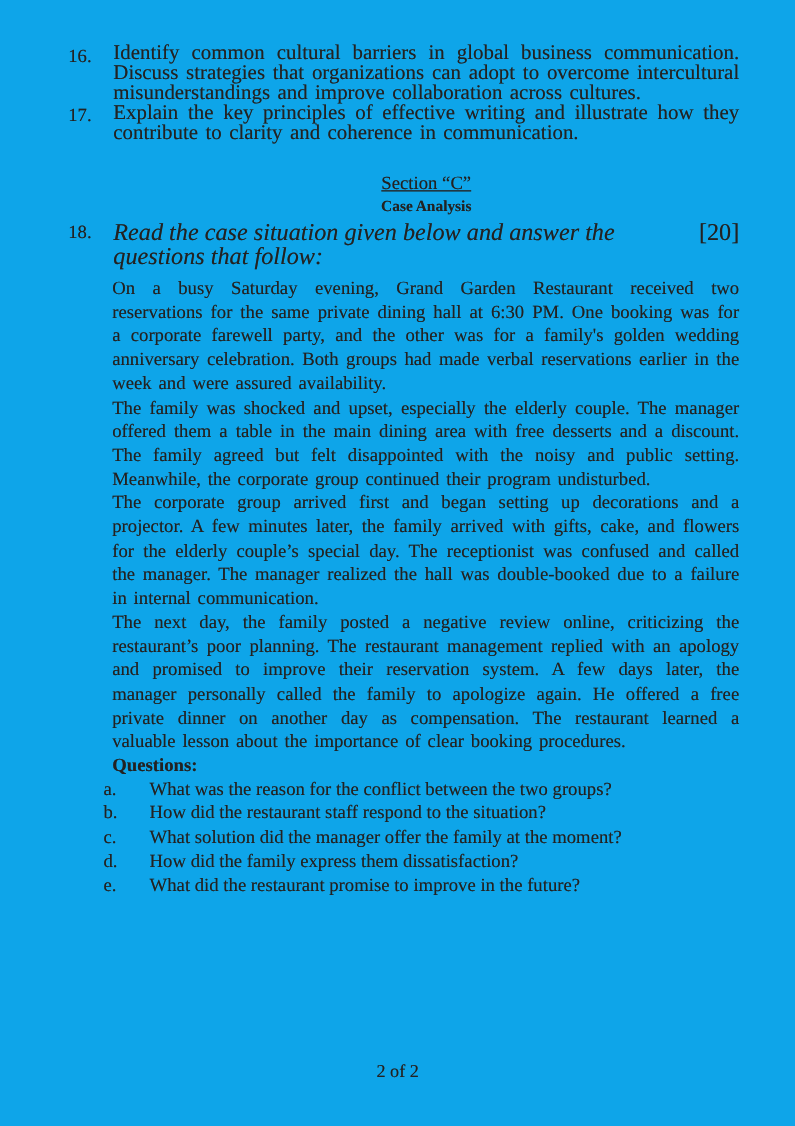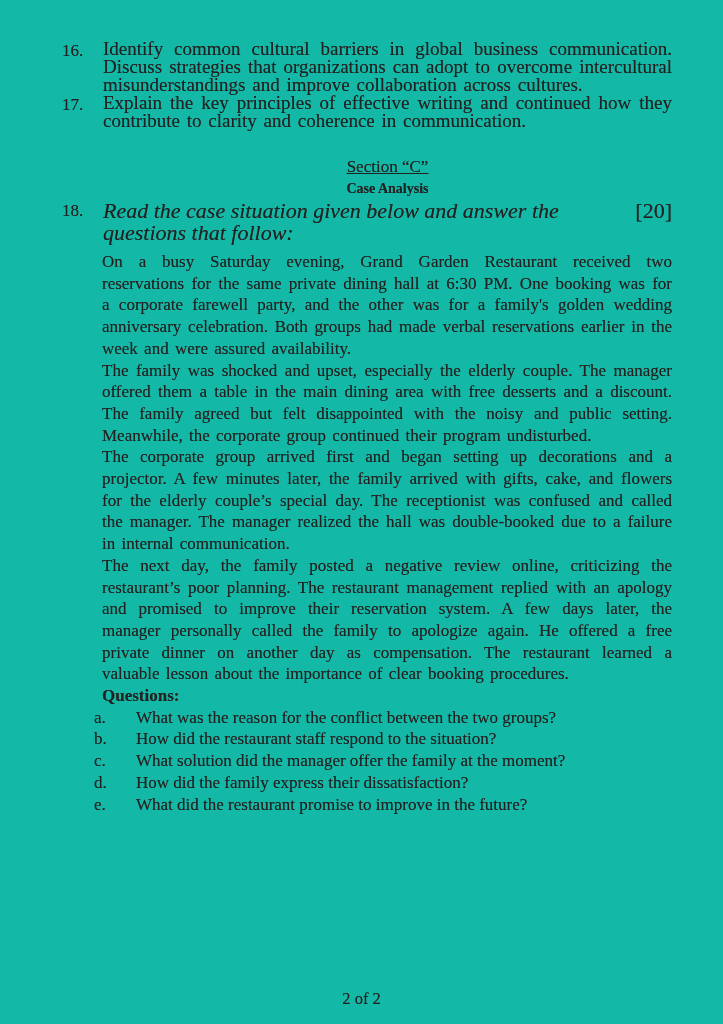--- a/index.html
+++ b/index.html
@@ -3,21 +3,21 @@
 <meta charset="utf-8">
 <style>
   * { margin: 0; padding: 0; box-sizing: border-box; }
   html, body { background: #ffffff; }
 
   .page {
     position: relative;
     width: 723px;
     height: 1024px;
     margin: 0 auto;
-    background: #14b8a6;
+    background: #0ea5e9;
     overflow: hidden;
     font-family: "Liberation Serif", "DejaVu Serif", serif;
     color: #222222;
     text-shadow: 0 0 0.5px rgba(50,50,50,0.65);
     padding: 40px 51px 0 62px;
   }
 
   .q-row { display: flex; align-items: flex-start; }
   .q-num {
     flex: 0 0 41px;
@@ -70,41 +70,41 @@
     word-spacing: 2px;
   }
   .questions-label { font-weight: bold; }
 
   .subq { display: flex; margin-left: -8px; }
   .subq-letter { flex: 0 0 42px; }
   .subq-text { flex: 1; }
 
   .footer {
     position: absolute;
-    top: 988px;
+    top: 963px;
     left: 0;
     width: 100%;
     text-align: center;
     font-size: 16.5px;
     line-height: 22px;
   }
 </style>
 </head>
 <body>
 
 <div class="page">
 
   <div class="q-row">
     <span class="q-num">16.</span>
     <div class="q-text">Identify common cultural barriers in global business communication. Discuss strategies that organizations can adopt to overcome intercultural misunderstandings and improve collaboration across cultures.</div>
   </div>
 
   <div class="q-row">
     <span class="q-num">17.</span>
-    <div class="q-text">Explain the key principles of effective writing and continued how they contribute to clarity and coherence in communication.</div>
+    <div class="q-text">Explain the key principles of effective writing and illustrate how they contribute to clarity and coherence in communication.</div>
   </div>
 
   <div class="section-title">Section “C”</div>
   <div class="section-subtitle">Case Analysis</div>
 
   <div class="q-row">
     <span class="q-num">18.</span>
     <div class="q18-line">
       <span class="instruction">Read the case situation given below and answer the questions that follow:</span>
       <span class="marks">[20]</span>
@@ -126,21 +126,21 @@
     <div class="subq">
       <span class="subq-letter">b.</span>
       <span class="subq-text">How did the restaurant staff respond to the situation?</span>
     </div>
     <div class="subq">
       <span class="subq-letter">c.</span>
       <span class="subq-text">What solution did the manager offer the family at the moment?</span>
     </div>
     <div class="subq">
       <span class="subq-letter">d.</span>
-      <span class="subq-text">How did the family express their dissatisfaction?</span>
+      <span class="subq-text">How did the family express them dissatisfaction?</span>
     </div>
     <div class="subq">
       <span class="subq-letter">e.</span>
       <span class="subq-text">What did the restaurant promise to improve in the future?</span>
     </div>
   </div>
 
   <div class="footer">2 of 2</div>
 
 </div>

